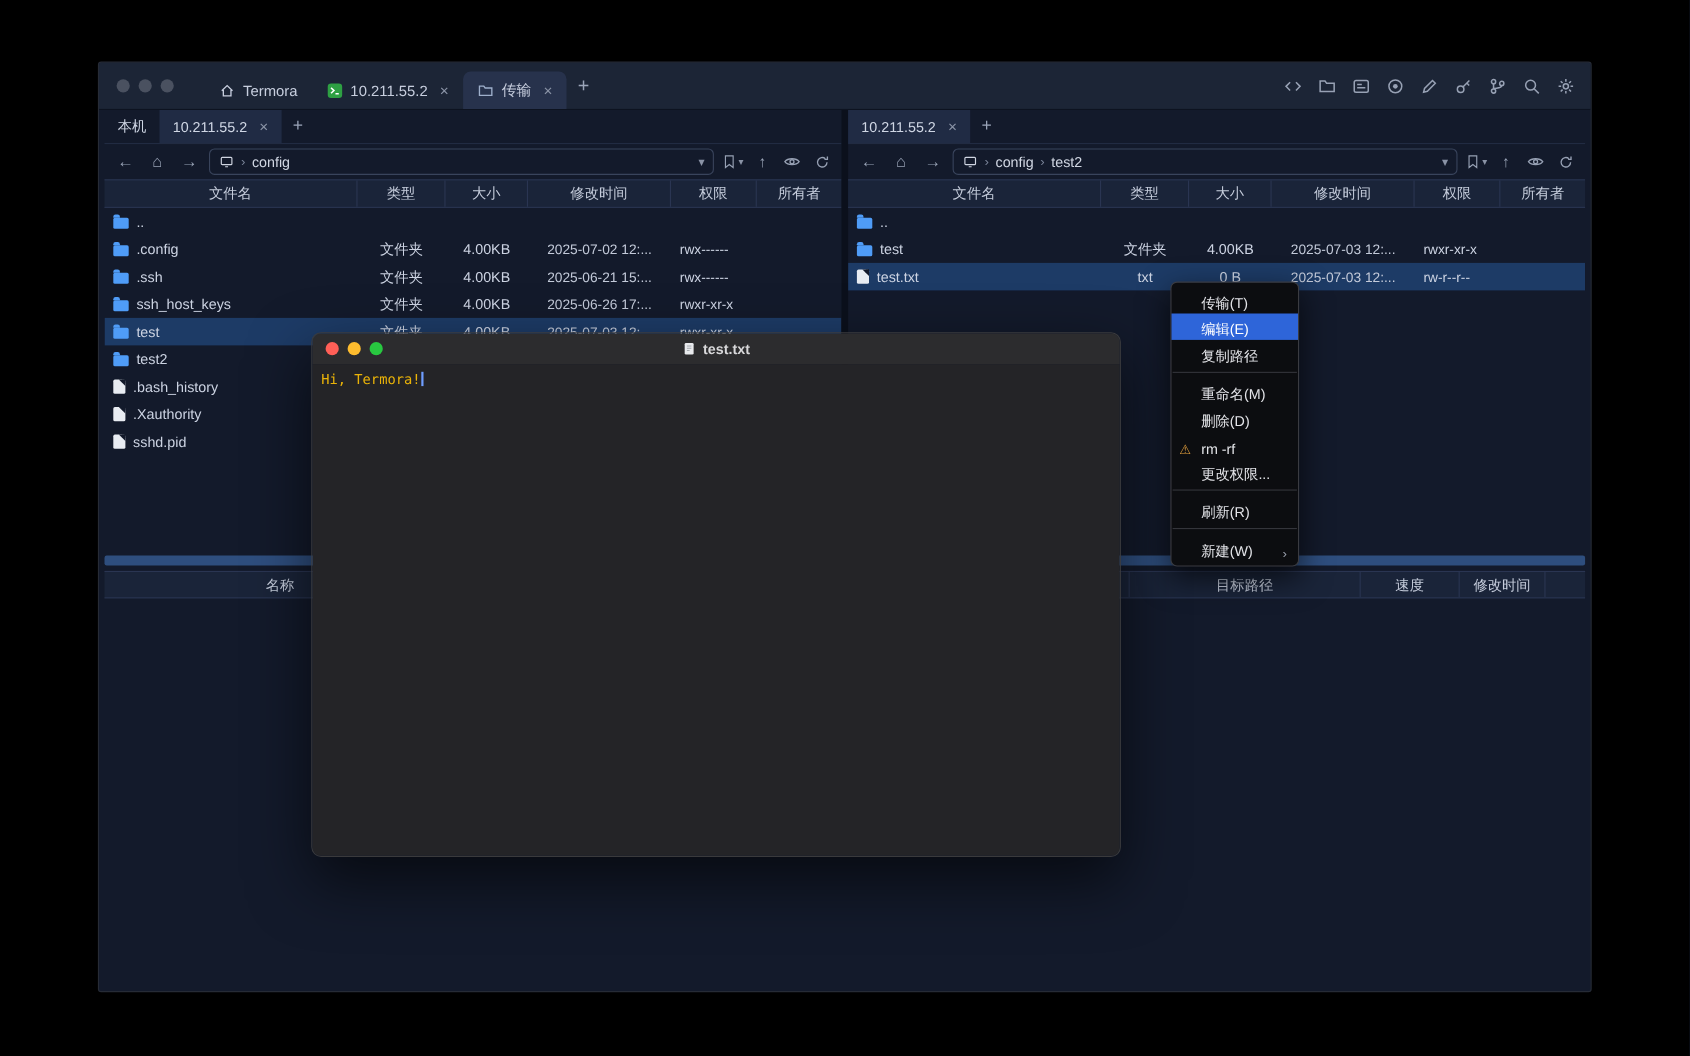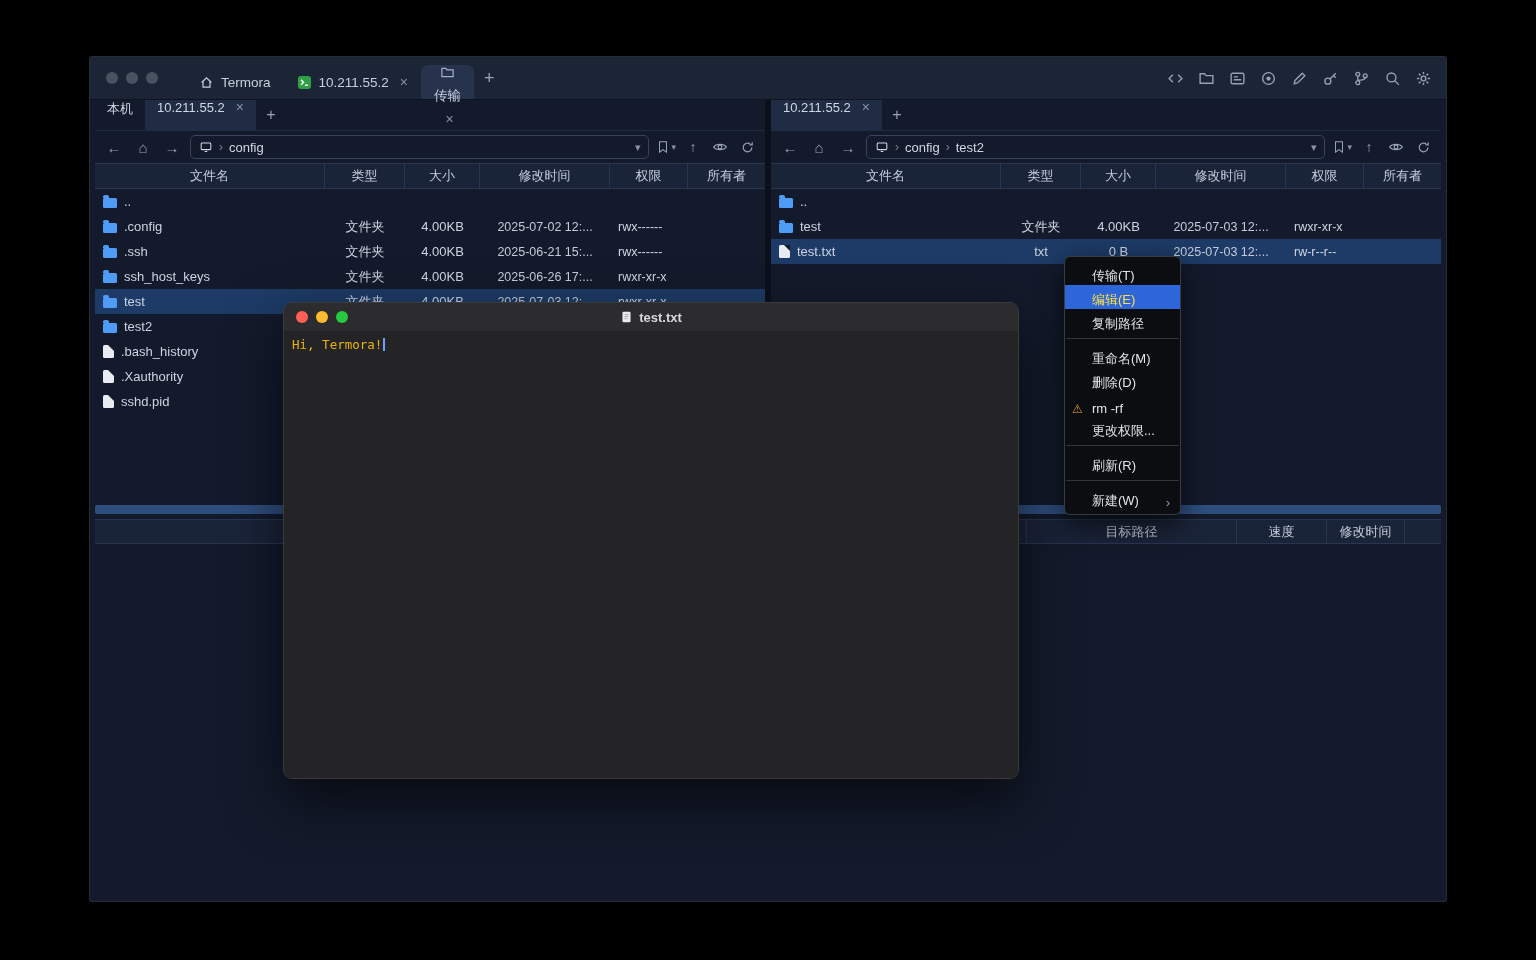--- a/index.html
+++ b/index.html
@@ -17,32 +17,32 @@
     border-radius:2px;overflow:hidden;display:flex;flex-direction:column;
     box-shadow:0 0 0 1px #262b36,0 30px 80px rgba(0,0,0,.8);}
   
   .titlebar{height:43px;background:var(--titlebar);display:flex;align-items:flex-end;
     padding:0 14px 0 16px;border-bottom:1px solid #0d1320;flex:none;}
   .traffic{display:flex;gap:8px;align-self:center;margin-right:28px;}
   .tl{width:12px;height:12px;border-radius:50%;background:#4a5160;}
   .tl.red{background:#ff5f57}.tl.yellow{background:#febc2e}.tl.green{background:#28c840}
   .app-tab{height:34px;display:flex;align-items:center;gap:7px;padding:0 13px;
     font-size:13.5px;color:#c7cede;border-radius:7px 7px 0 0;cursor:default;white-space:nowrap;}
-  .app-tab.active{background:var(--tab-active);flex-direction:column;}
+  .app-tab.active{background:var(--tab-active);}
   .tab-close{color:#8a93a6;font-size:14px;margin-left:4px;line-height:1;}
   .newtab{align-self:center;font-size:18px;color:#9aa4b8;padding:0 10px;}
   .tb-icons{margin-left:auto;align-self:center;display:flex;gap:14px;color:#97a1b4;align-items:center;}
   .tb-icons .ic{width:17px;height:17px;}
   
   .panels{display:flex;height:405px;padding:0 5px;flex:none;position:relative;}
   .panel{flex:0 0 670px;display:flex;flex-direction:column;min-width:0;}
   .panel.right{flex:1;}
   .vdivider{flex:0 0 6px;background:#0b101c;}
   .ptabs{height:31px;display:flex;align-items:stretch;border-bottom:1px solid #212b42;flex:none;}
-  .ptab{display:flex;gap:7px;padding:0 12px;font-size:13px;color:#cfd6e4;}
+  .ptab{display:flex;align-items:center;gap:7px;padding:0 12px;font-size:13px;color:#cfd6e4;}
   .ptab.selected{background:var(--panel-tab-sel);}
   .pplus{width:30px;display:flex;align-items:center;justify-content:center;font-size:16px;color:#9aa4b8;}
   .ptoolbar{height:32px;display:flex;align-items:center;gap:7px;padding:0 8px;color:#97a1b4;flex:none;}
   .nav-btn{width:22px;height:22px;display:flex;align-items:center;justify-content:center;font-size:15px;}
   .crumb{flex:1;height:24px;border:1px solid #39445c;border-radius:5px;display:flex;align-items:center;
     gap:6px;padding:0 8px;font-size:13px;color:#d0d6e2;min-width:0;}
   .crumb .sep{color:#7a8499;font-size:12px;}
   .crumb .tail{margin-left:auto;color:#8a93a6;font-size:11px;}
   .tool-ic{width:20px;height:22px;display:flex;align-items:center;justify-content:center;font-size:14px;}
   .bm-combo{display:flex;align-items:center;gap:1px;}
@@ -81,21 +81,21 @@
   .tc-dest{width:210px;flex:none;}
   .tc-speed{width:90px;flex:none;}
   .tc-eta{width:78px;flex:none;}
   .tc-tail{width:36px;flex:none;}
   .t-body{flex:1;}
   
   .context-menu{position:absolute;left:974px;top:199px;width:117px;background:var(--menu-bg);
     border:1px solid var(--menu-line);border-radius:6px;padding:4px 0;z-index:60;
     box-shadow:0 10px 28px rgba(0,0,0,.65);font-size:13px;color:#e3e4e8;}
   .menu-item{height:24px;display:flex;align-items:flex-end;padding:0 10px 0 27px;position:relative;white-space:nowrap;}
-  .menu-item.highlighted{background:var(--menu-hi);color:#fde047;}
+  .menu-item.highlighted{background:var(--menu-hi);color:#ffffff;}
   .mi-icon{position:absolute;left:7px;font-size:12px;color:#e7a13c;}
   .mi-sub{margin-left:auto;color:#9aa0ad;font-size:12px;}
   .menu-sep{height:1px;background:#34353b;margin:5px 1px;}
   
   .editor-window{position:absolute;left:193px;top:245px;width:736px;height:477px;border-radius:9px;
     overflow:hidden;z-index:50;box-shadow:0 22px 55px rgba(0,0,0,.6);border:1px solid #3a3a3c;
     display:flex;flex-direction:column;}
   .ed-bar{height:28px;background:var(--ed-bar);display:flex;align-items:center;justify-content:center;
     position:relative;flex:none;}
   .ed-traffic{position:absolute;left:12px;display:flex;gap:8px;}
@@ -488,20 +488,21 @@
             <div class="c-perm">rw-r--r--</div>
             <div class="c-owner"></div>
         </div>
       </div>
     </section>
   </div>
 
   <div class="splitter"></div>
 
   <div class="t-header">
+    <div class="tc-name">名称</div>
     <div class="tc-fill"></div>
     <div class="tc-dest">目标路径</div>
     <div class="tc-speed">速度</div>
     <div class="tc-eta">修改时间</div>
     <div class="tc-tail"></div>
   </div>
 
   <div class="t-body"></div>
 
   <div class="context-menu">

